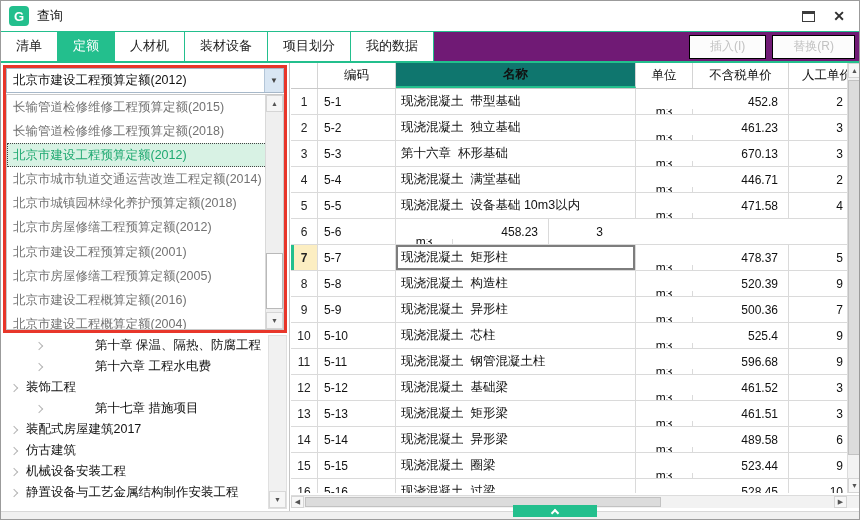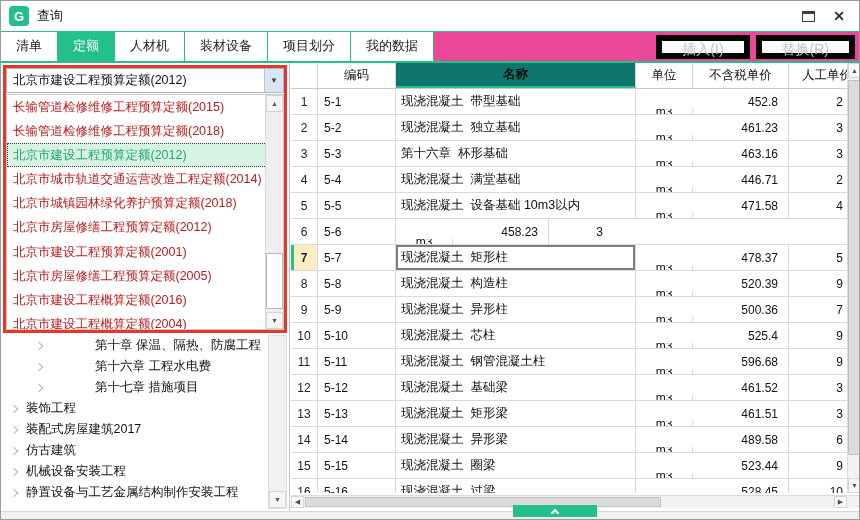--- a/index.html
+++ b/index.html
@@ -14,28 +14,28 @@
          color:#fff; font-weight:bold; font-size:13px; display:flex;
          align-items:center; justify-content:center; }
   .win-title{ margin-left:8px; font-size:13px; color:#1a1a1a; }
   .win-controls{ margin-left:auto; display:flex; align-items:center; gap:18px; padding-right:14px; }
   .max-glyph{ width:13px; height:11px; border:1px solid #3c3c3c; border-top:3px solid #3c3c3c; }
   .close-glyph{ font-size:14px; color:#303030; font-weight:bold; line-height:1; cursor:default; }
 
   
   .tabbar{ position:absolute; top:30px; left:0; right:0; height:32px;
            border-top:1px solid var(--green); border-bottom:2px solid var(--green);
-           display:flex; background:#ec4899;gap:24px; }
+           display:flex; background:#701a75;gap:24px; }
   .tab{ height:100%; line-height:28px; padding:0 15px; font-size:13px;
         color:#222; border-right:1px solid var(--green); background:#fff; cursor:default; }
   .tab.active{ background:var(--green); color:#fff; }
   .tab-actions{ margin-left:auto; display:flex; align-items:center; gap:6px; padding-right:4px; }
-  .action-btn{ min-width:60px; height:24px; padding:0 20px; font-size:14px;
+  .action-btn{ min-width:60px; height:24px; padding:0 20px; font-size:12px;
                font-family:"Liberation Sans", sans-serif;
-               color:#c2c2c2; background:#fcfcfc; border:6px solid #000000; }
+               color:#c2c2c2; background:#fcfcfc; border:1px solid #000000; }
 
   
   .left-panel{ position:absolute; top:62px; left:0; width:289px; bottom:8px;
                background:#fff; border-right:1px solid #c4c4c4; }
   .tree{ position:absolute; top:272px; left:0; right:22px; overflow:hidden; }
   .tree-item{ height:21px; display:flex; align-items:center; font-size:12.5px; color:#111;
               white-space:nowrap; cursor:default; }
   .tree-item .chev{ width:6px; height:6px; border-top:1.6px solid #b5b5b5;
                     border-right:1.6px solid #b5b5b5; transform:rotate(45deg);
                     margin-right:9px; flex:none; }
@@ -53,21 +53,21 @@
                 border:3px solid #e8362a; background:#fff; z-index:6; }
   .combo{ position:absolute; top:0; left:0; right:0; height:25px; display:flex;
           border:1px solid #a7b8c9; background:#fff; }
   .combo-value{ flex:1; font-size:12.5px; line-height:23px; padding-left:6px;
                 white-space:nowrap; overflow:hidden; color:#111; }
   .combo-arrow{ width:19px; flex:none; background:#d9e6f3; border-left:1px solid #b4c6d8;
                 display:flex; align-items:center; justify-content:center;
                 color:#444; font-size:8px; }
   .dd-list{ position:absolute; top:26px; left:0; right:0; bottom:0; background:#fff;
             border:1px solid #c9c9c9; overflow:hidden; }
-  .dd-item{ height:24.1px; line-height:24px; font-size:12.5px; color:#b91c1c;
+  .dd-item{ height:24.1px; line-height:24px; font-size:12.5px; color:#737373;
             padding-left:6px; white-space:nowrap; overflow:hidden; cursor:default; }
   .dd-item.selected{ background:#d8f2e4; color:#1fa971;
                      outline:1px dotted #444; outline-offset:-1px; }
   .dd-scrollbar{ position:absolute; top:27px; right:1px; bottom:1px; width:18px;
                  background:#efefef; border-left:1px solid #d9d9d9; }
   .dd-scrollbar .sb-up, .dd-scrollbar .sb-down{ position:absolute; left:0; right:0; height:17px;
                  background:#f5f5f5; border:1px solid #d5d5d5; color:#555; font-size:7px;
                  display:flex; align-items:center; justify-content:center; }
   .dd-scrollbar .sb-up{ top:0; } .dd-scrollbar .sb-down{ bottom:0; }
   .dd-scrollbar .sb-thumb{ position:absolute; left:0; right:0; top:158px; height:56px;
@@ -161,27 +161,27 @@
 
     <div class="tree" id="tree">
         <div class="tree-item lvl2">
           <span class="chev"></span>
           <span>第十章 保温、隔热、防腐工程</span>
         </div>
         <div class="tree-item lvl2">
           <span class="chev"></span>
           <span>第十六章 工程水电费</span>
         </div>
+        <div class="tree-item lvl1">
+          <span class="chev"></span>
+          <span>装饰工程</span>
+        </div>
         <div class="tree-item lvl2">
           <span class="chev"></span>
           <span>第十七章 措施项目</span>
-        </div>
-        <div class="tree-item lvl1">
-          <span class="chev"></span>
-          <span>装饰工程</span>
         </div>
         <div class="tree-item lvl1">
           <span class="chev"></span>
           <span>装配式房屋建筑2017</span>
         </div>
         <div class="tree-item lvl1">
           <span class="chev"></span>
           <span>仿古建筑</span>
         </div>
         <div class="tree-item lvl1">
@@ -247,21 +247,21 @@
           <div class="td name c-name">现浇混凝土  独立基础</div>
           <div class="td unit c-unit">m3</div>
           <div class="td price c-price">461.23</div>
           <div class="td labor c-labor">3</div>
         </div>
         <div class="trow">
           <div class="td num c-num">3</div>
           <div class="td code c-code">5-3</div>
           <div class="td name c-name">第十六章  杯形基础</div>
           <div class="td unit c-unit">m3</div>
-          <div class="td price c-price">463.16</div>
+          <div class="td price c-price">670.13</div>
           <div class="td labor c-labor">3</div>
         </div>
         <div class="trow">
           <div class="td num c-num">4</div>
           <div class="td code c-code">5-4</div>
           <div class="td name c-name">现浇混凝土  满堂基础</div>
           <div class="td unit c-unit">m3</div>
           <div class="td price c-price">446.71</div>
           <div class="td labor c-labor">2</div>
         </div>

